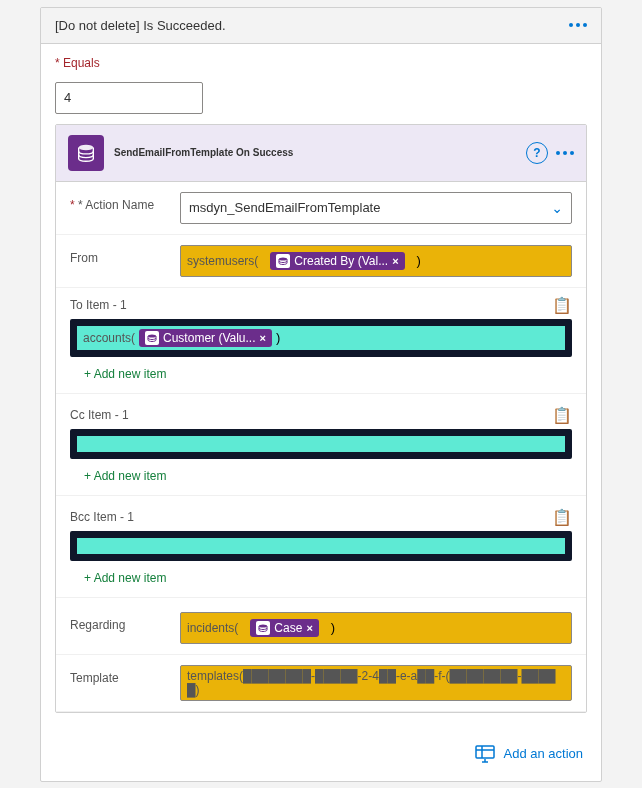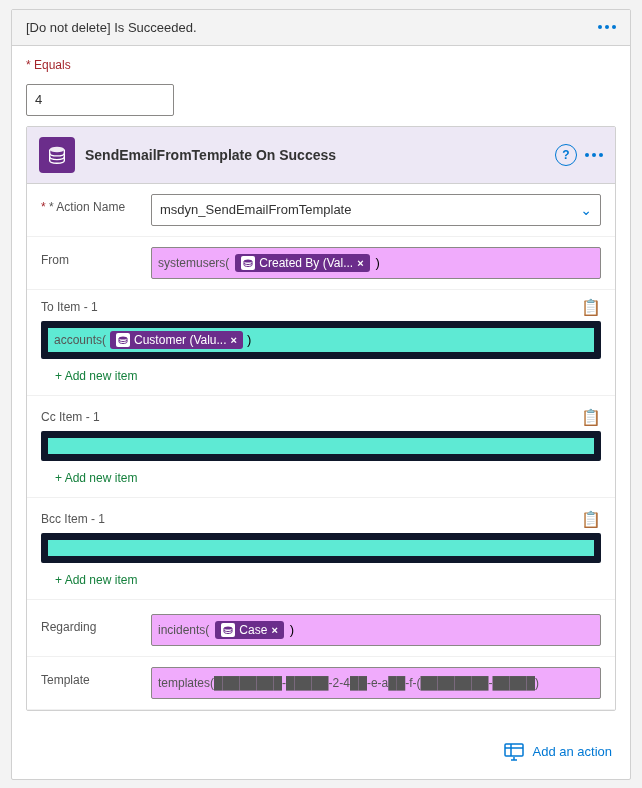--- a/index.html
+++ b/index.html
@@ -7,21 +7,21 @@
       font-family: 'Segoe UI', sans-serif;
       font-size: 13px;
       background: #f3f3f3;
       display: flex;
       justify-content: center;
       align-items: center;
       width: 642px;
       min-height: 788px;
     }
     .outer-card {
-      width: 620px;
+      width: 562px;
       background: #fff;
       border: 1px solid #d0d0d0;
       border-radius: 2px;
       overflow: hidden;
     }
     
     .outer-header {
       display: flex;
       align-items: center;
       justify-content: space-between;
@@ -89,21 +89,21 @@
       justify-content: center;
       margin-right: 10px;
       flex-shrink: 0;
     }
     .db-icon {
       width: 22px;
       height: 22px;
     }
     .action-card-title {
       flex: 1;
-      font-size: 14px;
+      font-size: 10px;
       font-weight: 600;
       color: #333;
     }
     .action-card-controls {
       display: flex;
       align-items: center;
       gap: 8px;
     }
     .help-btn {
       width: 22px;
@@ -155,25 +155,25 @@
     .chevron-down {
       color: #0078d4;
       font-size: 14px;
     }
     .token-box {
       width: 100%;
       min-height: 32px;
       border: 1px solid #8a8886;
       border-radius: 2px;
       padding: 3px 6px;
-      background: #f0abfc;
+      background: #eab308;
       display: flex;
       align-items: center;
       flex-wrap: wrap;
-      gap: 6px;
+      gap: 12px;
     }
     .token {
       display: inline-flex;
       align-items: center;
       background: #6b2d8b;
       color: #fff;
       border-radius: 3px;
       padding: 2px 6px;
       font-size: 12px;
       gap: 4px;

